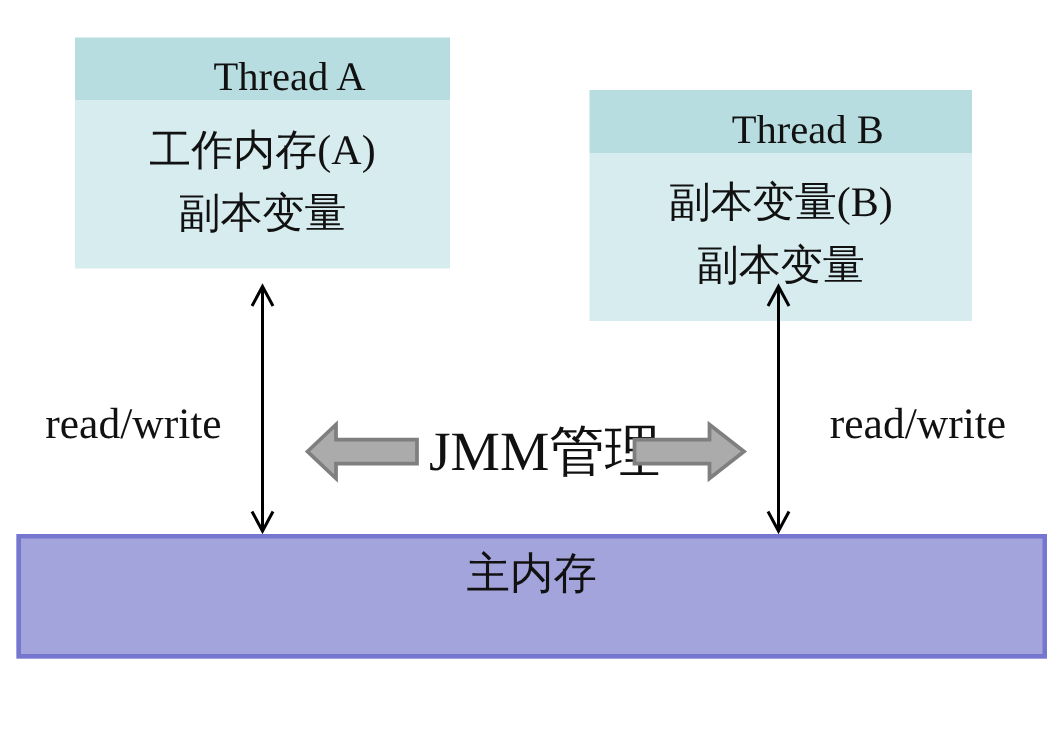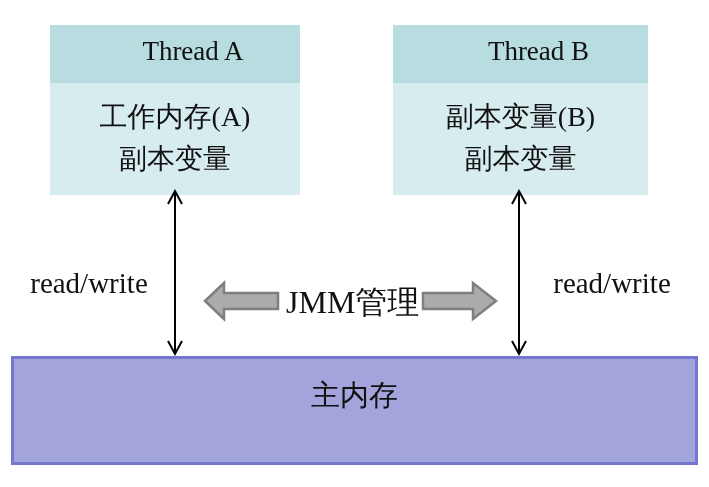--- a/index.html
+++ b/index.html
@@ -15,23 +15,23 @@
     overflow: hidden;
     font-family: "Liberation Serif", "DejaVu Serif", serif;
     color: #111111;
   }
   .thread-box {
     position: absolute;
     top: 25px;
     height: 165px;
   }
   .thread-box.a { left: 50px;  width: 250px; }
-  .thread-box.b { left: 393px; width: 255px; }
+  .thread-box.b { left: 393px; width: 255px; margin-top: 35px; }
   .thread-header {
-    height: 58px;
+    height: 42px;
     background: var(--thread-header, #b8dde0);
     text-align: center;
     font-size: 27px;
     line-height: 53px;
     padding-left: 36px;
   }
   .thread-body {
     height: 112px;
     background: var(--thread-body, #d7ecef);
     text-align: center;
@@ -50,21 +50,21 @@
     font-size: 29px;
   }
   .rw-label.left  { left: 16px; }
   .rw-label.right { left: 539px; }
   .jmm-label {
     position: absolute;
     left: 286px;
     top: 281px;
     width: 140px;
     text-align: left;
-    font-size: 32px;
+    font-size: 37px;
     line-height: 42px;
     white-space: nowrap;
   }
   .arrow-layer {
     position: absolute;
     left: 0;
     top: 0;
     width: 709px;
     height: 487px;
     pointer-events: none;
@@ -78,28 +78,28 @@
     fill: var(--block-arrow-fill, #ababab);
     stroke: var(--block-arrow-border, #7f7f7f);
     stroke-width: 2.5;
     stroke-linejoin: miter;
   }
   .main-memory {
     position: absolute;
     left: 11px;
     top: 356px;
     width: 687px;
-    height: 109px;
+    height: 83px;
     background: var(--main-memory-fill, #a4a4dc);
     border: 3px solid var(--main-memory-border, #7476cf);
     box-sizing: border-box;
     text-align: center;
     font-size: 29px;
     line-height: 41px;
-    padding-top: 16px;
+    padding-top: 4px;
   }
 </style>
 </head>
 <body>
 
 <div class="canvas">
 
   <div class="thread-box a">
     <div class="thread-header">
       <span>Thread A</span>

